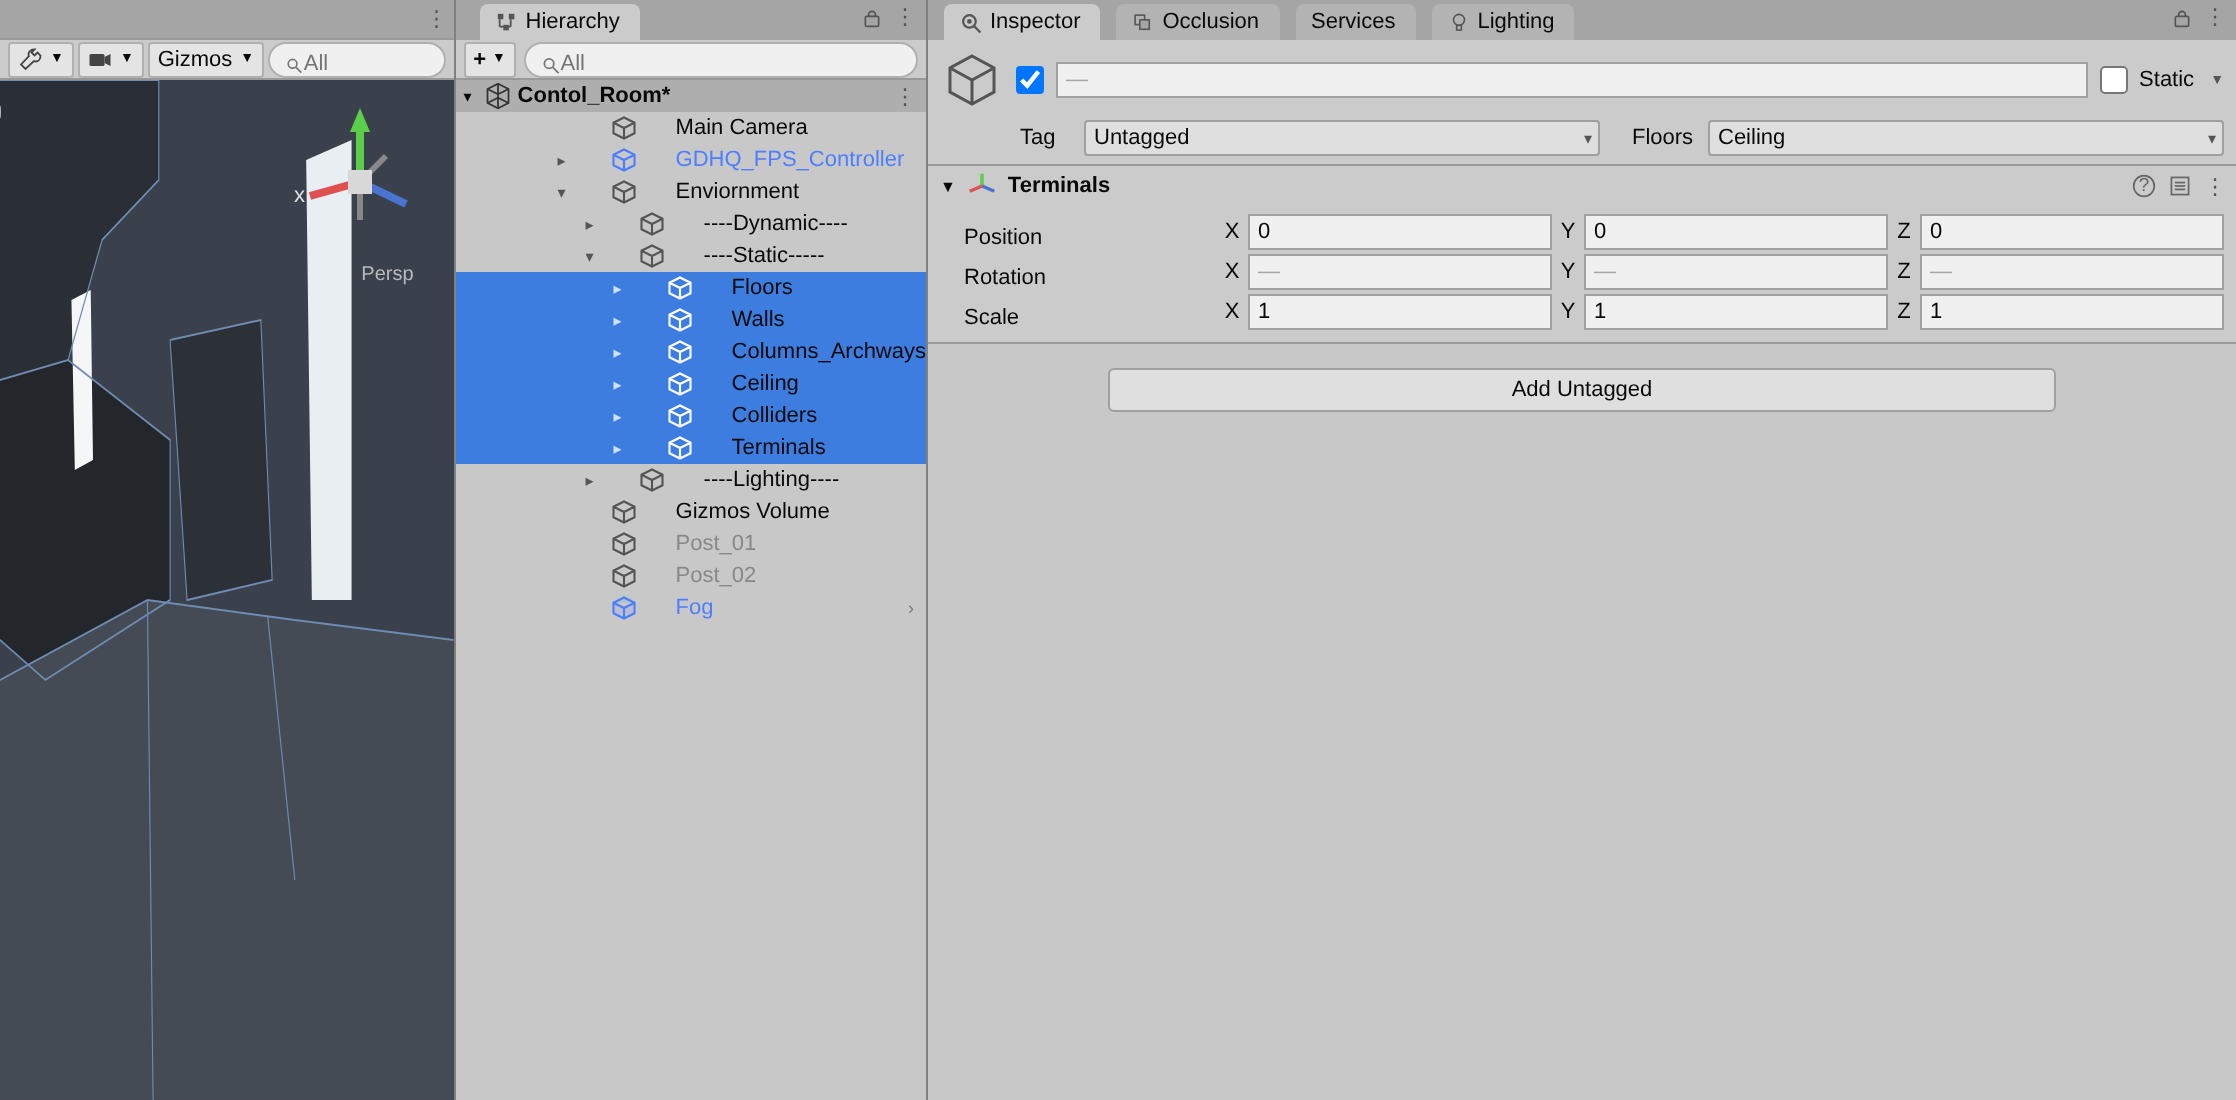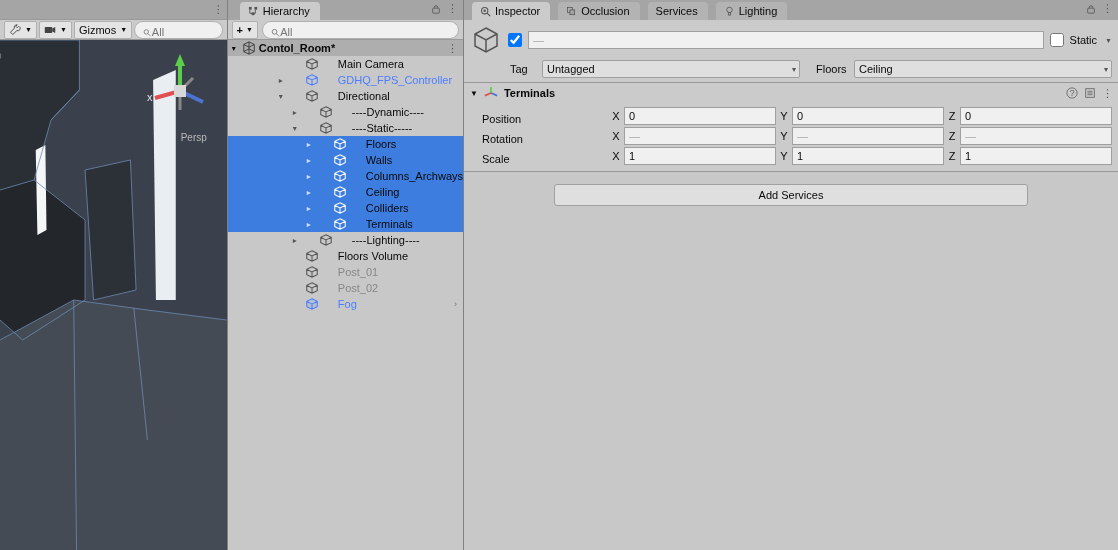--- a/index.html
+++ b/index.html
@@ -212,21 +212,21 @@
           <svg class="cube-icon blue" viewBox="0 0 16 16">
             <path d="M8 2l6 3v6l-6 3-6-3V5z M2 5l6 3 6-3 M8 8v6" fill="none" stroke-width="1.2"></path>
           </svg>
           <span class="label">GDHQ_FPS_Controller</span>
         </div>
         <div class="row" style="--indent: 48px;">
           <span class="foldout">▾</span>
           <svg class="cube-icon grey" viewBox="0 0 16 16">
             <path d="M8 2l6 3v6l-6 3-6-3V5z M2 5l6 3 6-3 M8 8v6" fill="none" stroke-width="1.2"></path>
           </svg>
-          <span class="label">Directional</span>
+          <span class="label">Enviornment</span>
         </div>
         <div class="row" style="--indent: 62px;">
           <span class="foldout">▸</span>
           <svg class="cube-icon grey" viewBox="0 0 16 16">
             <path d="M8 2l6 3v6l-6 3-6-3V5z M2 5l6 3 6-3 M8 8v6" fill="none" stroke-width="1.2"></path>
           </svg>
           <span class="label">----Dynamic----</span>
         </div>
         <div class="row" style="--indent: 62px;">
           <span class="foldout">▾</span>
@@ -282,21 +282,21 @@
           <svg class="cube-icon grey" viewBox="0 0 16 16">
             <path d="M8 2l6 3v6l-6 3-6-3V5z M2 5l6 3 6-3 M8 8v6" fill="none" stroke-width="1.2"></path>
           </svg>
           <span class="label">----Lighting----</span>
         </div>
         <div class="row" style="--indent: 48px;">
           <span class="foldout"></span>
           <svg class="cube-icon grey" viewBox="0 0 16 16">
             <path d="M8 2l6 3v6l-6 3-6-3V5z M2 5l6 3 6-3 M8 8v6" fill="none" stroke-width="1.2"></path>
           </svg>
-          <span class="label">Floors Volume</span>
+          <span class="label">Gizmos Volume</span>
         </div>
         <div class="row disabled" style="--indent: 48px;">
           <span class="foldout"></span>
           <svg class="cube-icon grey" viewBox="0 0 16 16">
             <path d="M8 2l6 3v6l-6 3-6-3V5z M2 5l6 3 6-3 M8 8v6" fill="none" stroke-width="1.2"></path>
           </svg>
           <span class="label">Post_01</span>
         </div>
         <div class="row disabled" style="--indent: 48px;">
           <span class="foldout"></span>
@@ -432,16 +432,16 @@
             <input class="num-input " value="1" style="">
       <span class="axis-label">Z</span>
             <input class="num-input " value="1" style="">
     </div>
         </div>
       </div>
   </div>
 
   <div class="add-comp-wrap">
     <div class="add-comp-btn">
-      <span>Add Services</span>
+      <span>Add Untagged</span>
     </div>
   </div>
 </div>
 
 </body></html>

